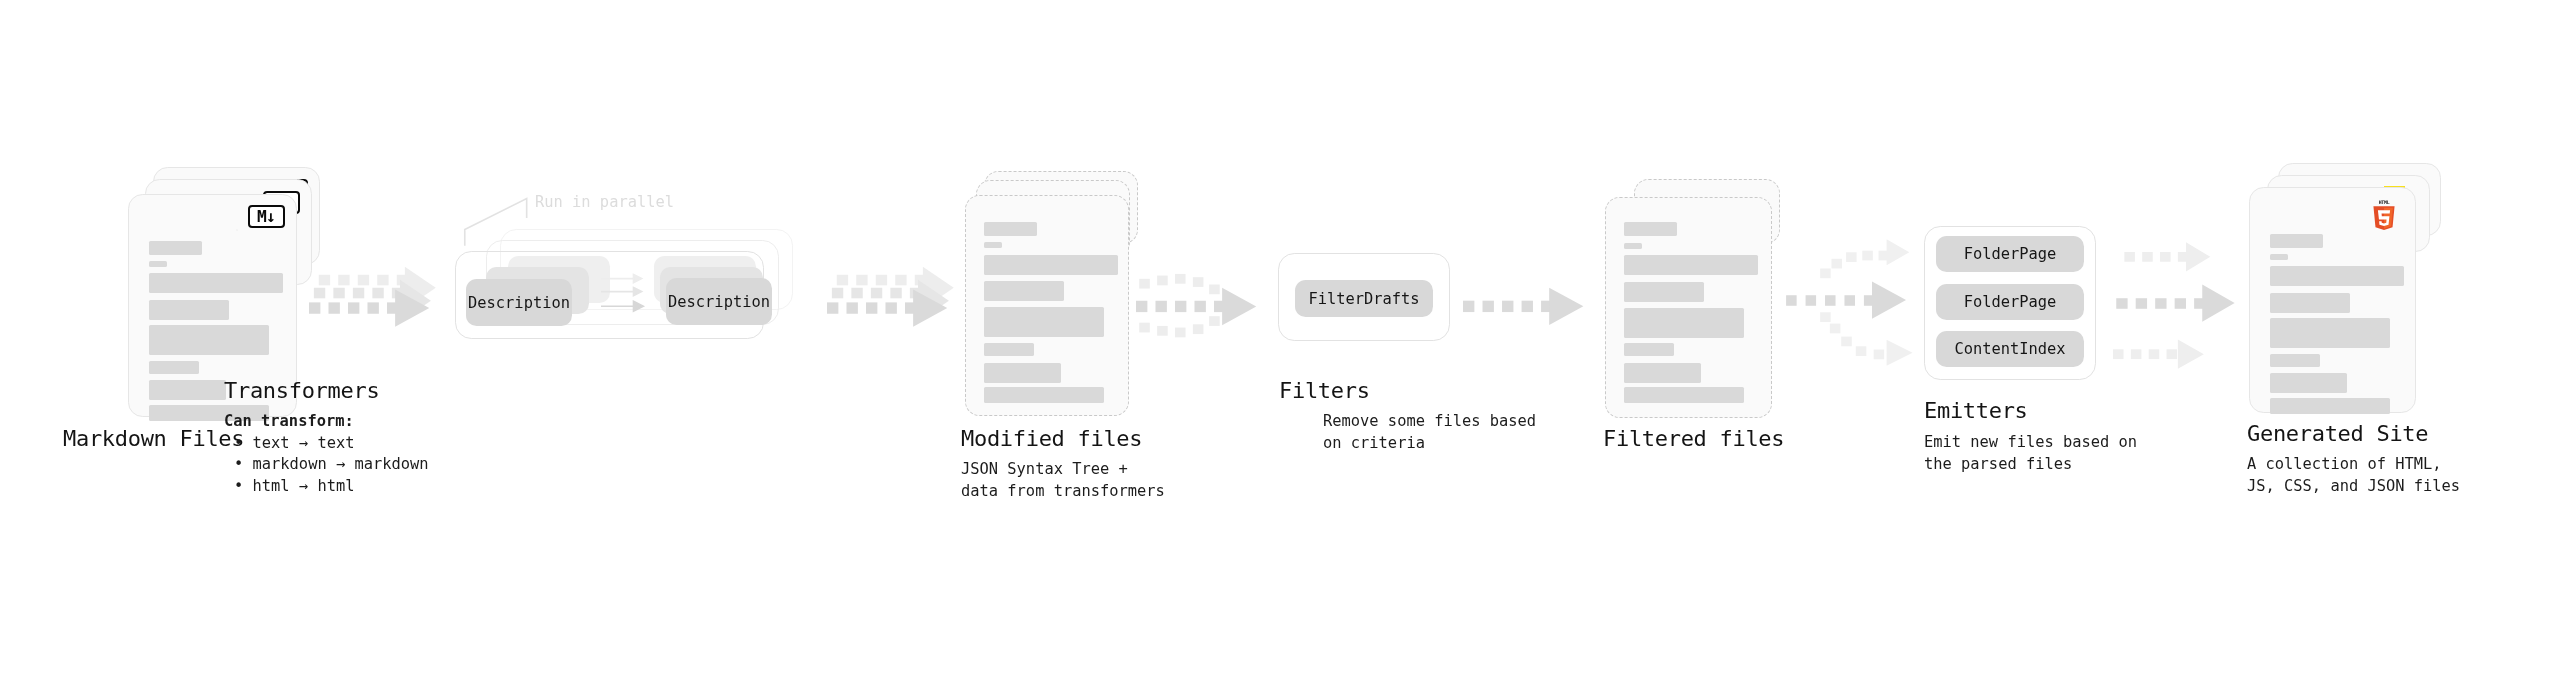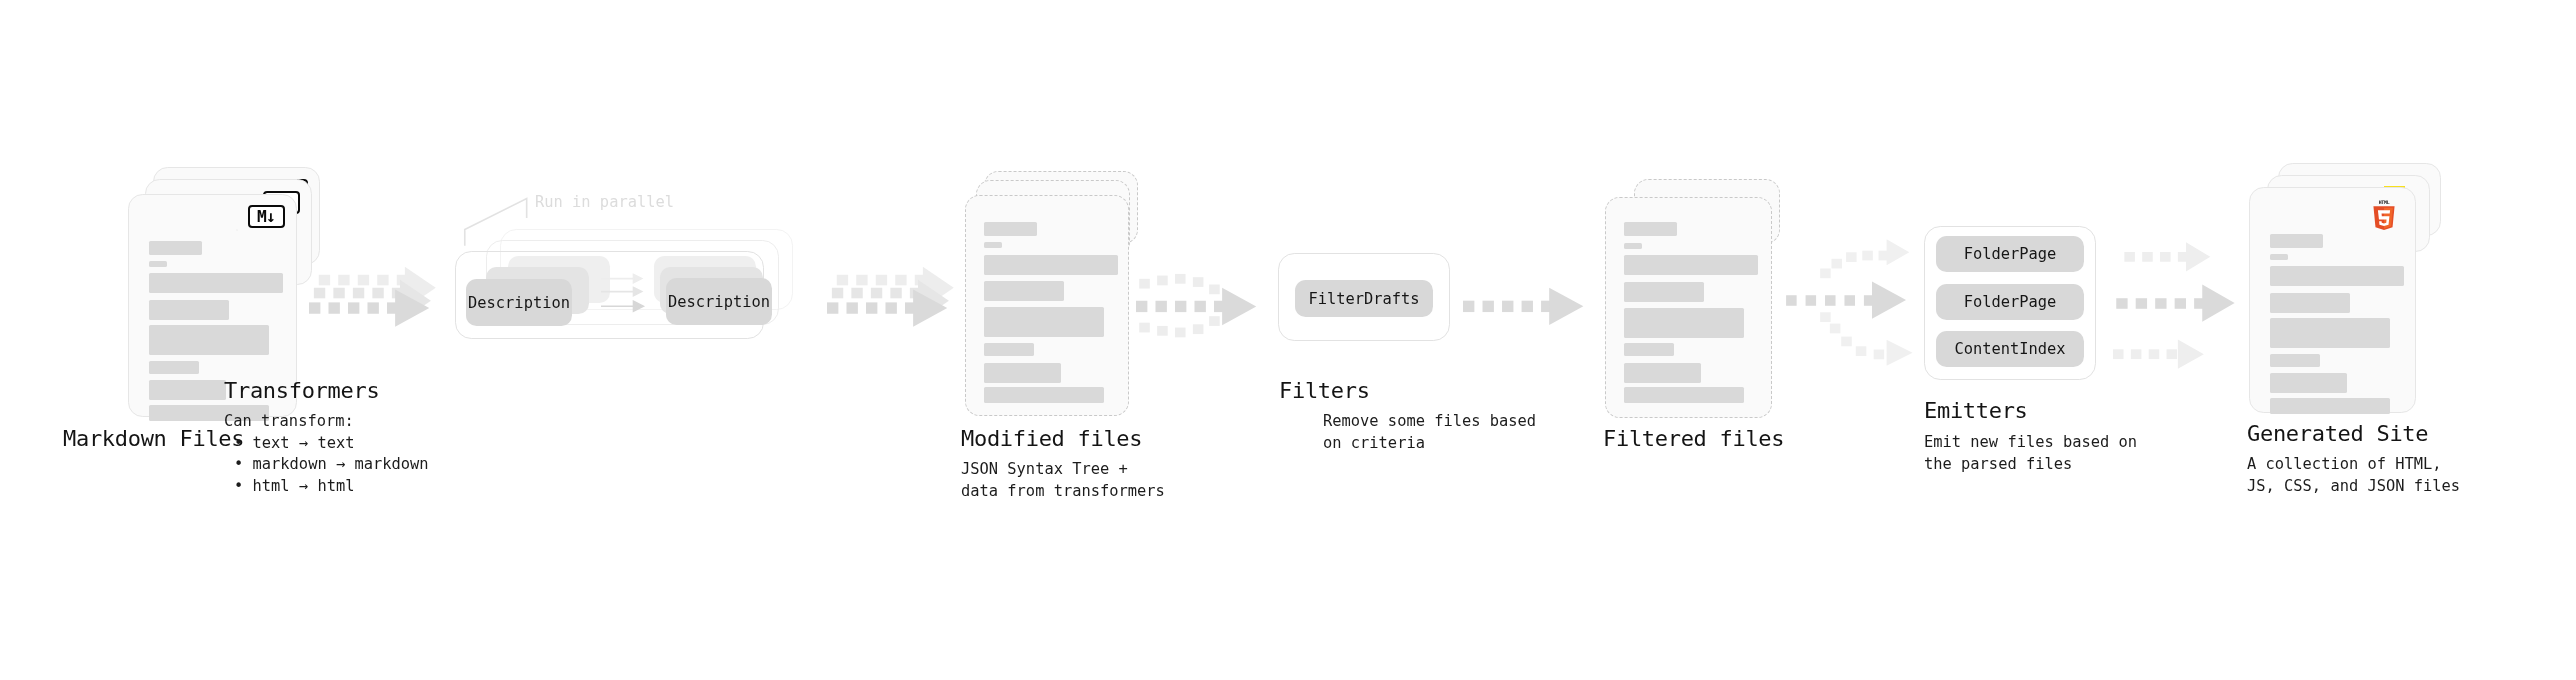--- a/index.html
+++ b/index.html
@@ -186,21 +186,21 @@
       <g stroke="#d7d7d7" stroke-width="2" fill="#d7d7d7">
         <line x1="0" y1="42" x2="40" y2="42"></line>
           <path d="M40 36 L52 42 L40 48 Z"></path>
       </g>
     </svg>
 
     <div class="pill lvl0" style="left:466px;top:279px;width:106px;height:47px;">Description</div>
     <div class="pill lvl0" style="left:666px;top:278px;width:106px;height:47px;">Description</div>
 
     <div class="title" style="left:224px;top:378px;">Transformers</div>
-    <div class="sub" style="left:224px;top:410px;">Can transform:</div>
+    <div class="sub" style="left:224px;top:410px;font-weight:bold;">Can transform:</div>
     <div class="sub" style="left:234px;top:432px;">• text → text</div>
     <div class="sub" style="left:234px;top:453px;">• markdown → markdown</div>
     <div class="sub" style="left:234px;top:475px;">• html → html</div>
   </div>
 
   <div class="node" style="left:827px;top:268px;">
     <svg width="130" height="98" viewBox="0 0 160 120">
       <g fill="#ededed">
         <rect x="12" y="8" width="14" height="13"></rect>
           <rect x="36" y="8" width="14" height="13"></rect>

